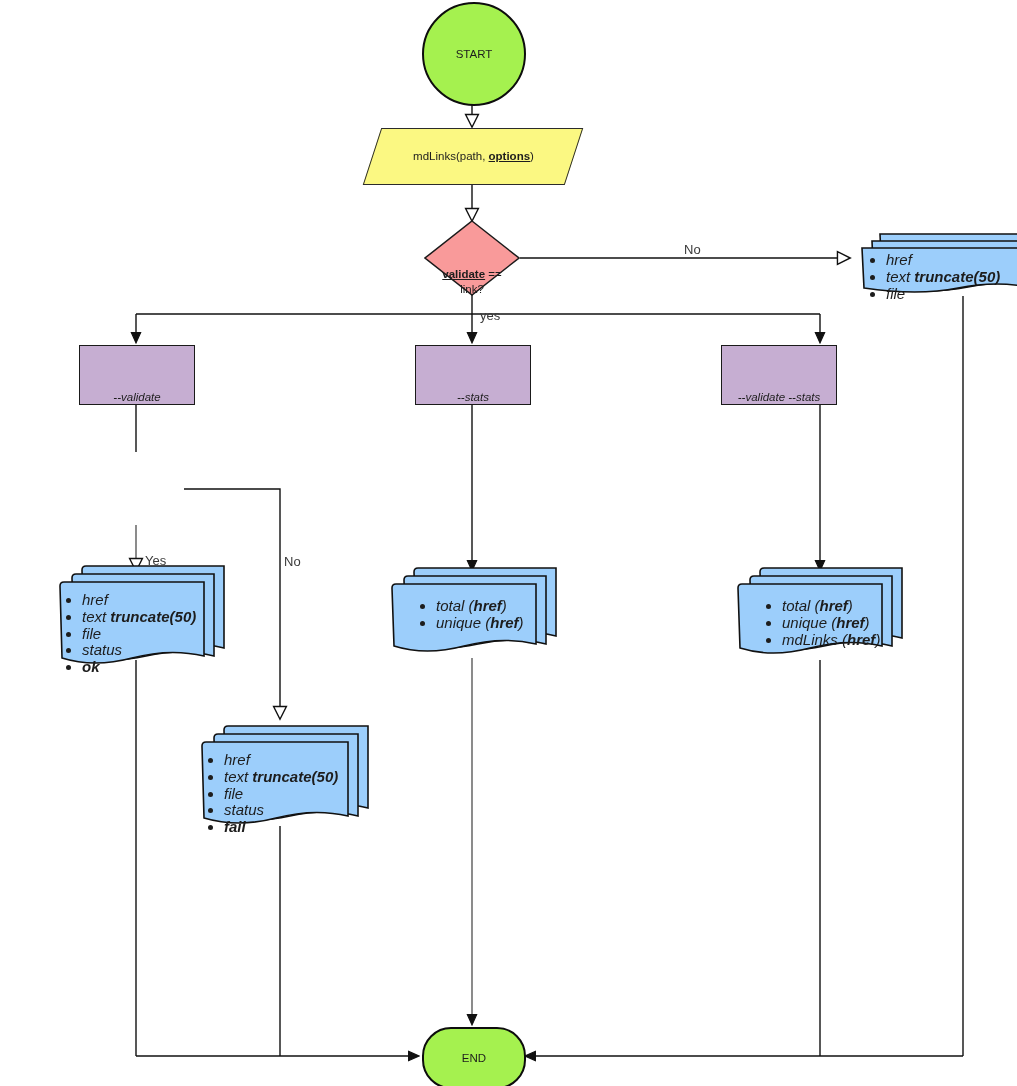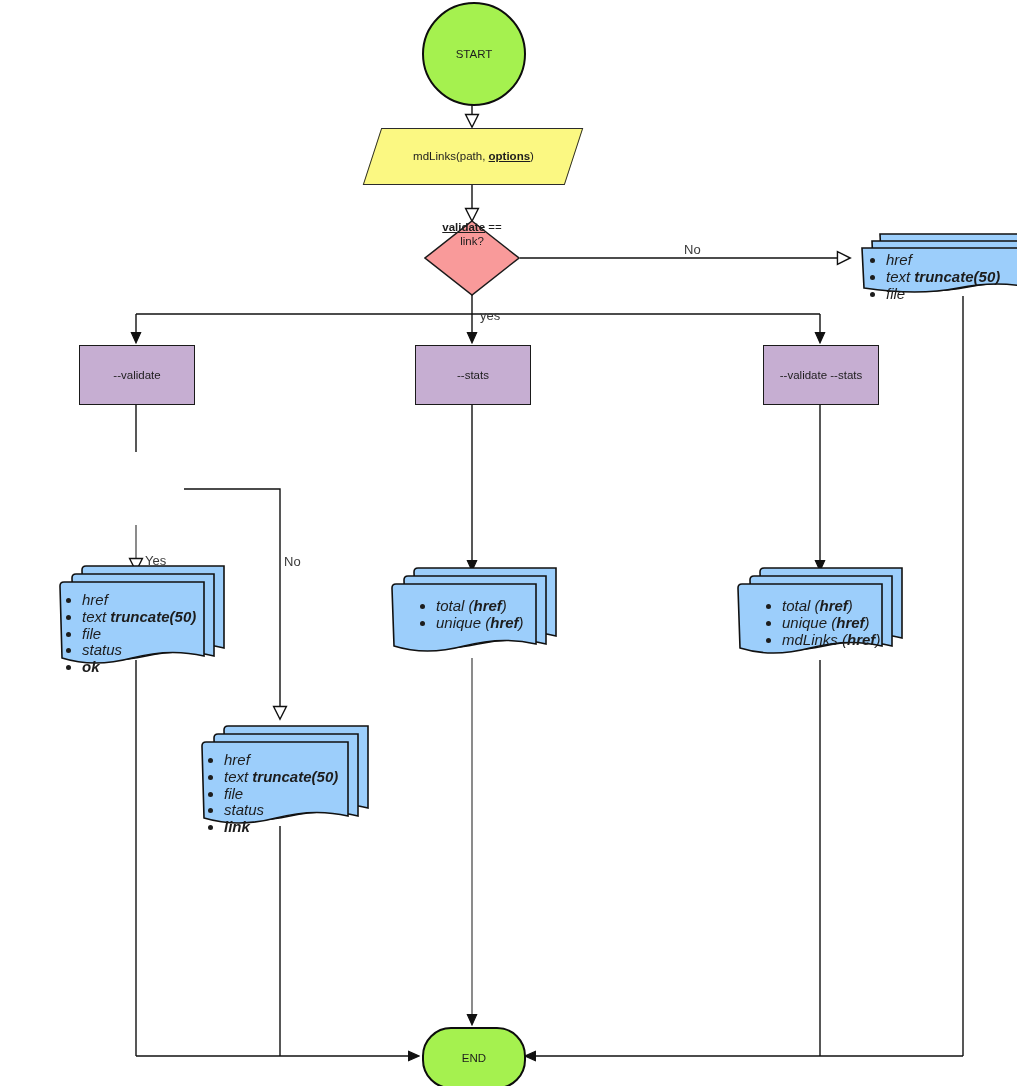--- a/index.html
+++ b/index.html
@@ -86,32 +86,33 @@
     width: 100%;
     height: 100%;
   }
   .diamond-text {
     position: absolute;
     left: 0;
     top: 0;
     width: 100%;
     height: 100%;
     display: flex;
-    align-items: flex-start;
+    align-items: flex-end;
     justify-content: center;
   }
   
   .process {
     width: 114px;
     height: 58px;
     background: #c6aed2;
     border: 1.5px solid #1a1a1a;
     display: flex;
-    align-items: center;
-    justify-content: center;
+    align-items: flex-end;
+    justify-content: center;
+    font-style: italic;
   }
   
   .multidoc {
     position: absolute;
   }
   .multidoc svg {
     position: absolute;
     left: 0;
     top: 0;
     overflow: visible;
@@ -249,21 +250,21 @@
       <span class="node-label">--validate</span>
     </div>
   </div>
 
   <div class="node" style="left:371px; top:345px;">
     <div class="process">
       <span class="node-label">--stats</span>
     </div>
   </div>
 
-  <div class="node" style="left:719px; top:345px;">
+  <div class="node" style="left:677px; top:345px;">
     <div class="process">
       <span class="node-label">--validate --stats</span>
     </div>
   </div>
 
 
   <div class="edge-label" style="left:101px; top:553px;">Yes</div>
 
   <div class="edge-label" style="left:240px; top:554px;">No</div>
 
@@ -290,21 +291,21 @@
         <path d="M 32 8 Q 32 4 36 4 L 176 4 L 176 86 Q 144 78 108 86 Q 72 94 34 86 Z"></path>
         <path d="M 22 16 Q 22 12 26 12 L 166 12 L 166 94 Q 134 86 98 94 Q 62 102 24 94 Z"></path>
         <path d="M 10 24 Q 10 20 14 20 L 156 20 L 156 94 Q 122 86 84 96 Q 46 106 12 96 Z"></path>
       </g>
     </svg>
     <ul style="left:2px; top:30px;">
       <li><span>href</span></li>
       <li><span>text </span><b>truncate(50)</b></li>
       <li><span>file</span></li>
       <li><span>status</span></li>
-      <li><b>link</b></li>
+      <li><b>fail</b></li>
     </ul>
   </div>
 
   <div class="multidoc" style="left:340px; top:564px; width:180px; height:96px;">
     <svg width="180" height="96" viewBox="0 0 180 96">
       <g stroke="#111111" stroke-width="1.6" fill="#9ccefb">
         <path d="M 30 8 Q 30 4 34 4 L 172 4 L 172 72 Q 140 64 104 72 Q 68 80 32 72 Z"></path>
         <path d="M 20 16 Q 20 12 24 12 L 162 12 L 162 80 Q 130 72 94 80 Q 58 88 22 80 Z"></path>
         <path d="M 8 24 Q 8 20 12 20 L 152 20 L 152 80 Q 118 72 80 82 Q 42 92 10 82 Z"></path>
       </g>

